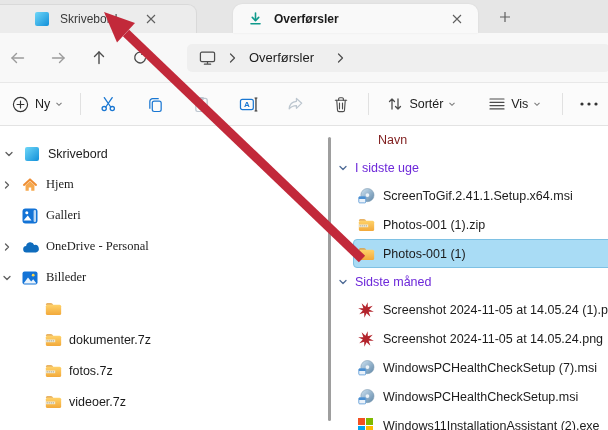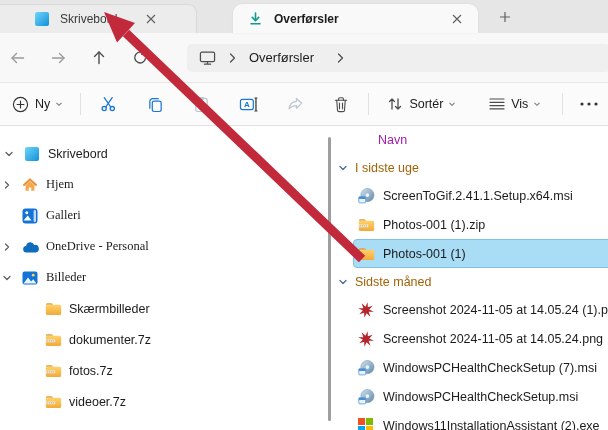--- a/index.html
+++ b/index.html
@@ -33,22 +33,22 @@
   
   .content{position:relative;display:flex;height:303px;}
   .sidebar{width:330px;box-sizing:border-box;padding-top:12px;flex:none;}
   .srow{height:31px;display:flex;align-items:center;font-size:12.5px;cursor:default;}
   .srow .expander{width:20px;display:flex;align-items:center;color:#5f5f5f;}
   .srow .sicon{width:18px;display:flex;align-items:center;}
   .srow .slabel{margin-left:6px;white-space:nowrap;}
   .lvl1{padding-left:4px;} .lvl2{padding-left:2px;font-family:Liberation Serif, serif;} .lvl3{padding-left:25px;}
   .sb-scrollbar{position:absolute;left:328px;top:11px;width:3px;height:284px;background:#9e9e9e;border-radius:2px;}
   .filepane{flex:1;margin-left:6px;min-width:0;}
-  .colheader{height:28px;display:flex;align-items:center;padding-left:42px;font-size:12.5px;color:#a21caf;}
-  .grow{height:27px;display:flex;align-items:center;padding-left:2px;color:#a16207;font-size:12.5px;}
+  .colheader{height:28px;display:flex;align-items:center;padding-left:42px;font-size:12.5px;color:#7f1d1d;}
+  .grow{height:27px;display:flex;align-items:center;padding-left:2px;color:#6d28d9;font-size:12.5px;}
   .grow .gchev{width:14px;display:flex;align-items:center;color:#4f6b96;}
   .grow .glabel{margin-left:3px;white-space:nowrap;}
   .frow{height:29px;display:flex;align-items:center;padding-left:22px;font-size:12.5px;box-sizing:border-box;}
   .frow .ficon{width:19px;display:flex;align-items:center;flex:none;}
   .frow .fname{margin-left:6px;white-space:nowrap;}
   .frow.selected{margin-left:17px;margin-right:-6px;padding-left:4px;background:#a9dcf5;border:1px solid #7ec1e4;border-radius:4px;}
   
   .annot{position:absolute;left:0;top:0;z-index:99;pointer-events:none;}
 </style>
 </head>
@@ -323,21 +323,20 @@
               <defs>
                 <linearGradient id="gfold" x1="0" y1="0" x2="0" y2="1">
                   <stop offset="0" stop-color="#ffd269"></stop>
                   <stop offset="1" stop-color="#f2a93b"></stop>
                 </linearGradient>
               </defs>
               <path fill="#e19a33" d="M1 3c0-1 .8-1.8 1.9-1.8h4.3c.6 0 1.1.2 1.5.7l1 1.1H1z"></path>
               <rect x="1" y="3" width="18" height="12" rx="1.8" fill="url(#gfold)"></rect>
             </svg>
           </span>
-          <span class="slabel">Skærmbilleder</span>
         </div>
         <div class="srow lvl3">
           <span class="expander"></span>
           <span class="sicon">
             <svg width="17" height="14" viewBox="0 0 20 16">
               <defs>
                 <linearGradient id="gfold" x1="0" y1="0" x2="0" y2="1">
                   <stop offset="0" stop-color="#ffd269"></stop>
                   <stop offset="1" stop-color="#f2a93b"></stop>
                 </linearGradient>

